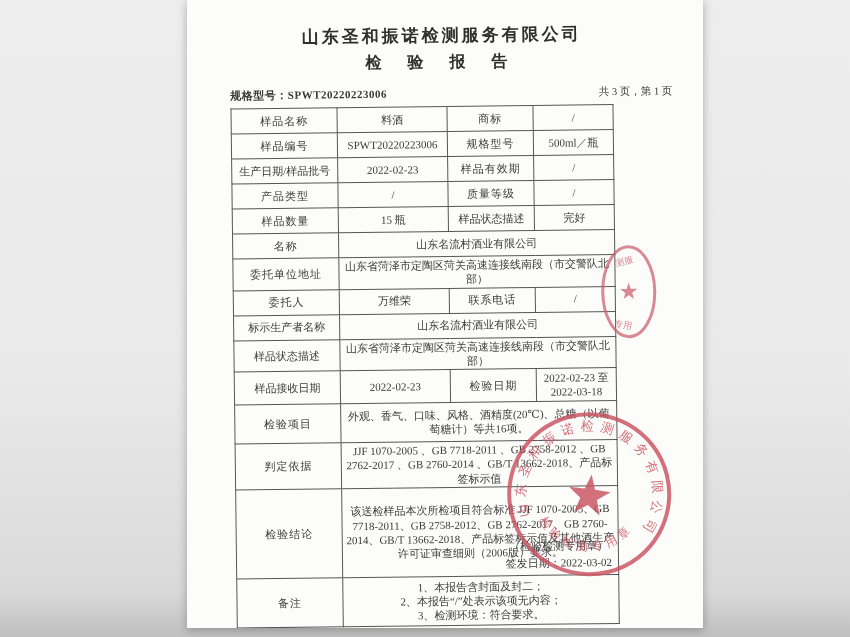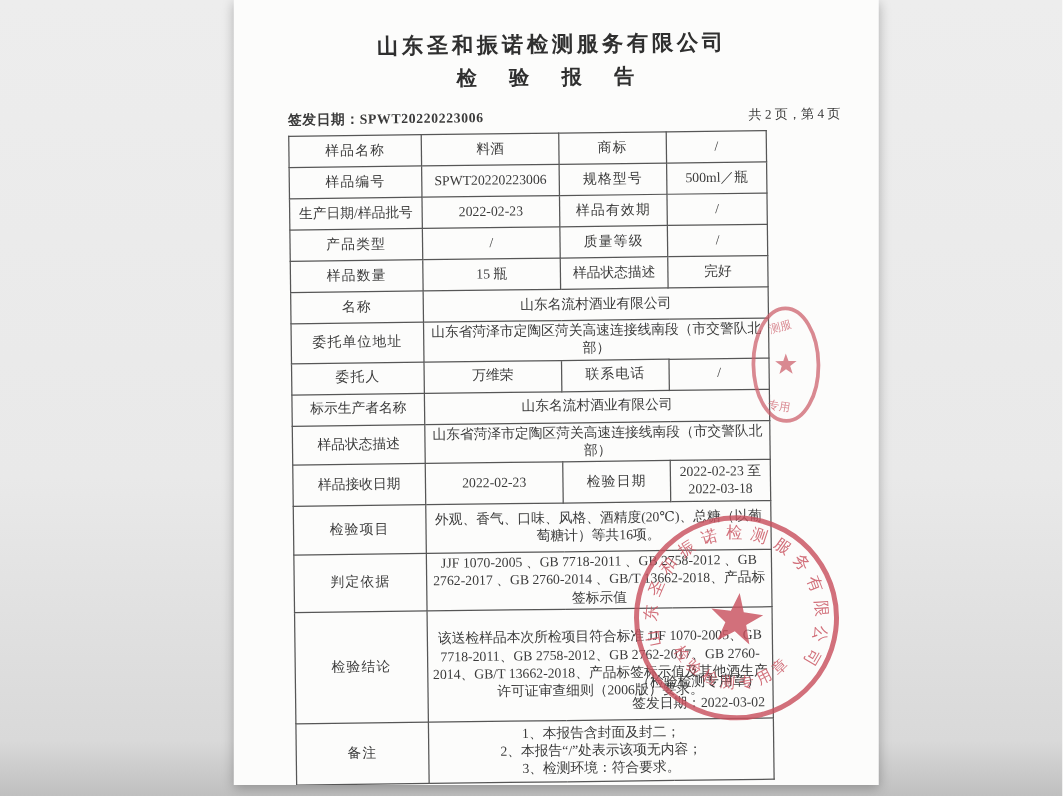--- a/index.html
+++ b/index.html
@@ -43,22 +43,22 @@
 <body>
 
 <div class="canvas">
   <div class="page">
     <div class="sheet">
 
       <div class="company">山东圣和振诺检测服务有限公司</div>
       <div class="doc-title">检 验 报 告</div>
 
       <div class="meta-row">
-        <span class="report-no"><span>签发日期：</span><span>SPWT20220223006</span></span>
-        <span class="pagination">共 2 页，第 4 页</span>
+        <span class="report-no"><span>规格型号：</span><span>SPWT20220223006</span></span>
+        <span class="pagination">共 3 页，第 1 页</span>
       </div>
 
       <table class="report">
         <colgroup>
             <col style="width:106px">
             <col style="width:110px">
             <col style="width:86px">
             <col style="width:80px">
           </colgroup>
         <tbody>

